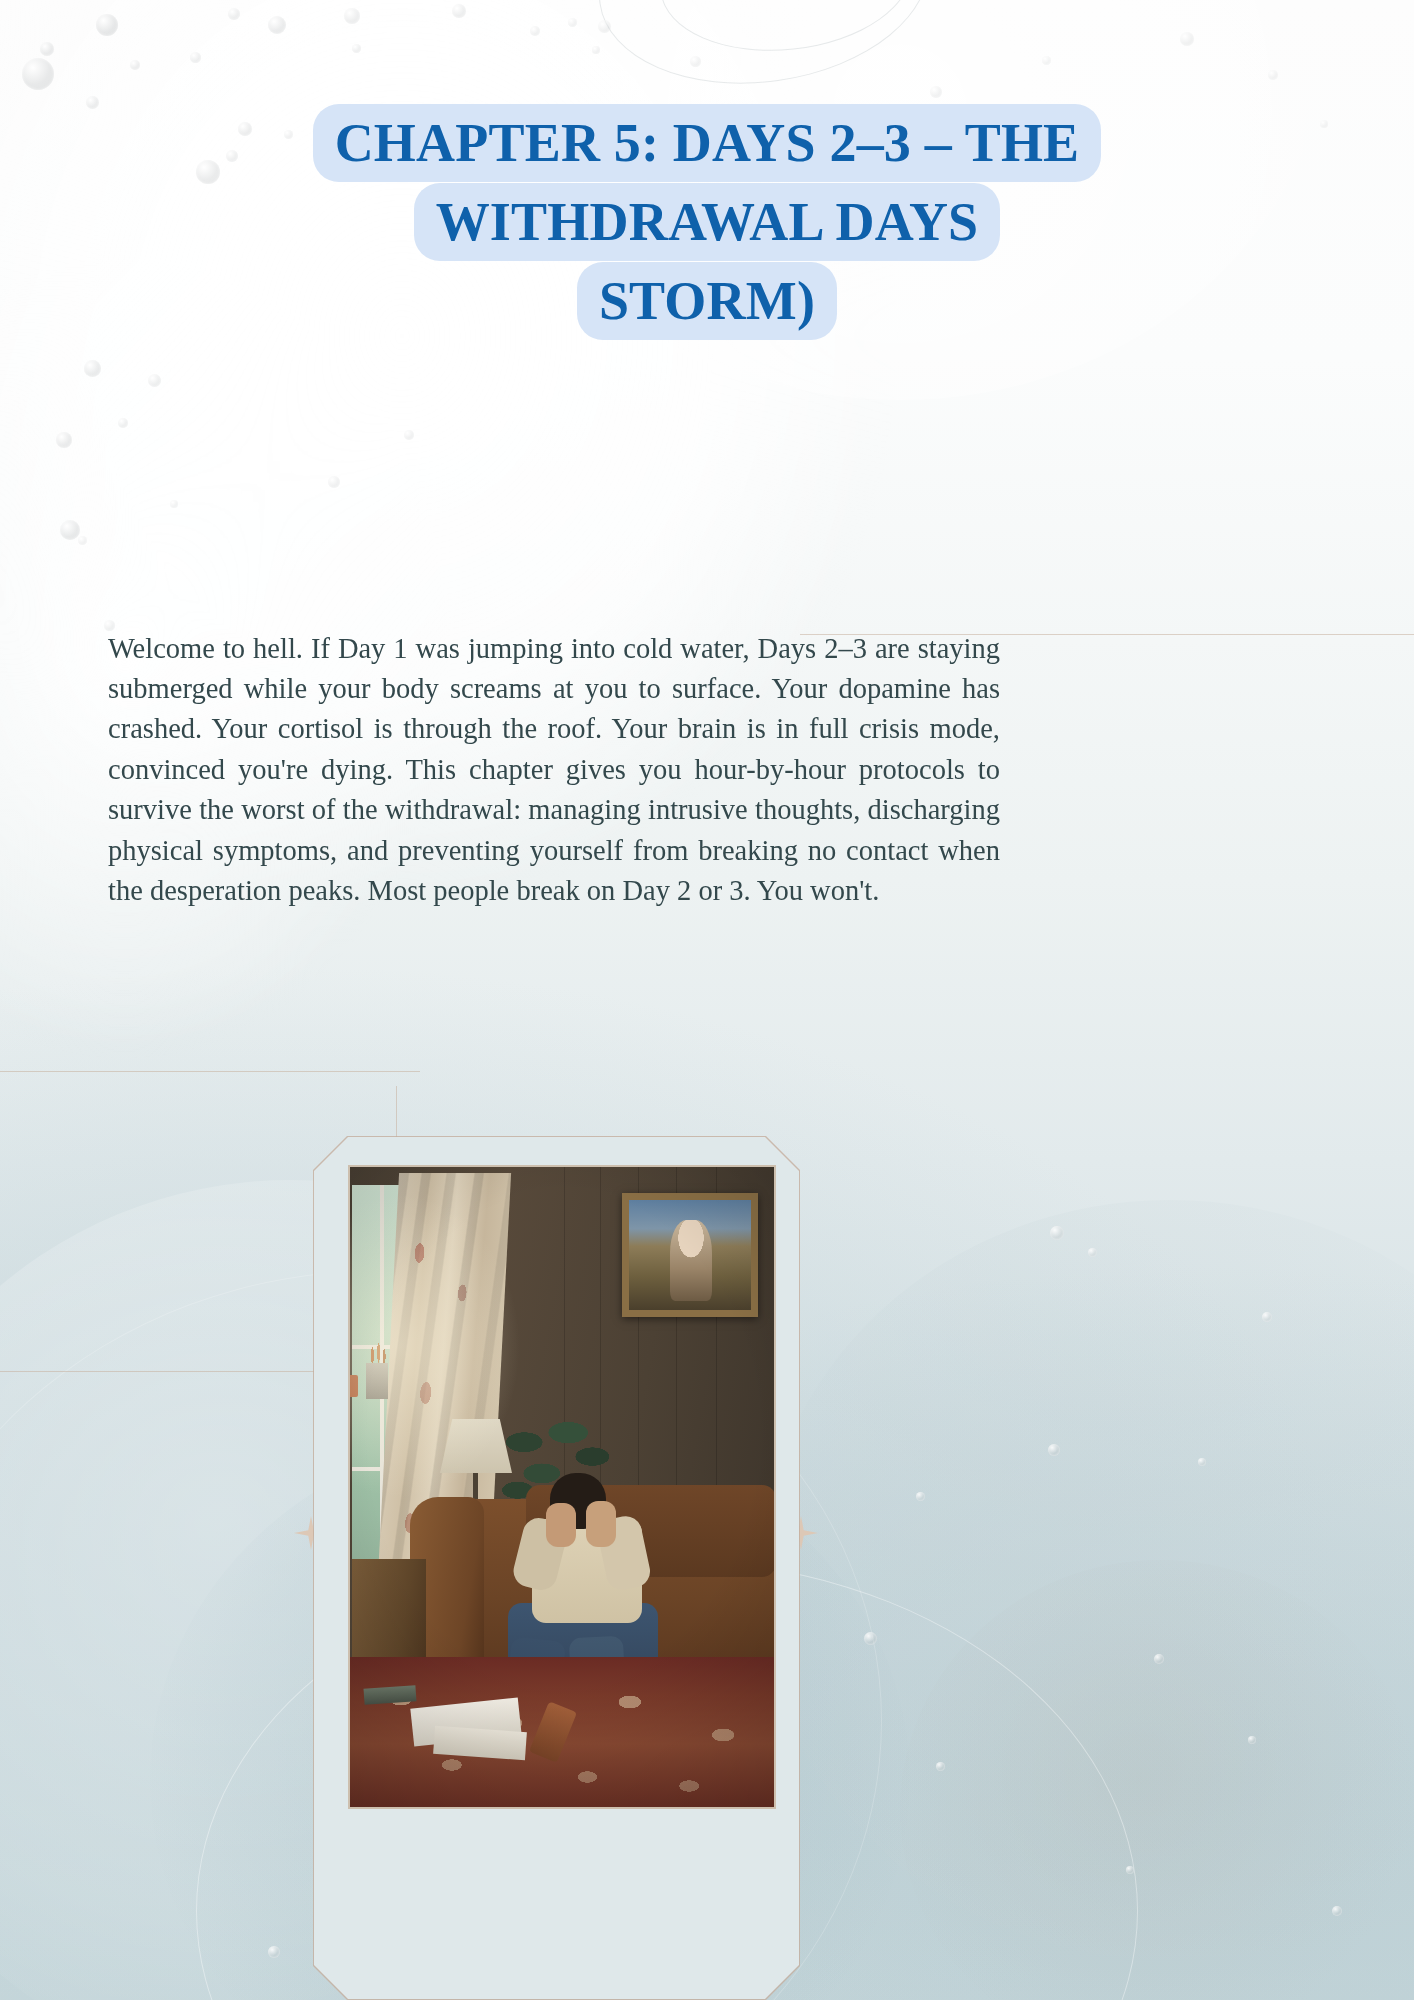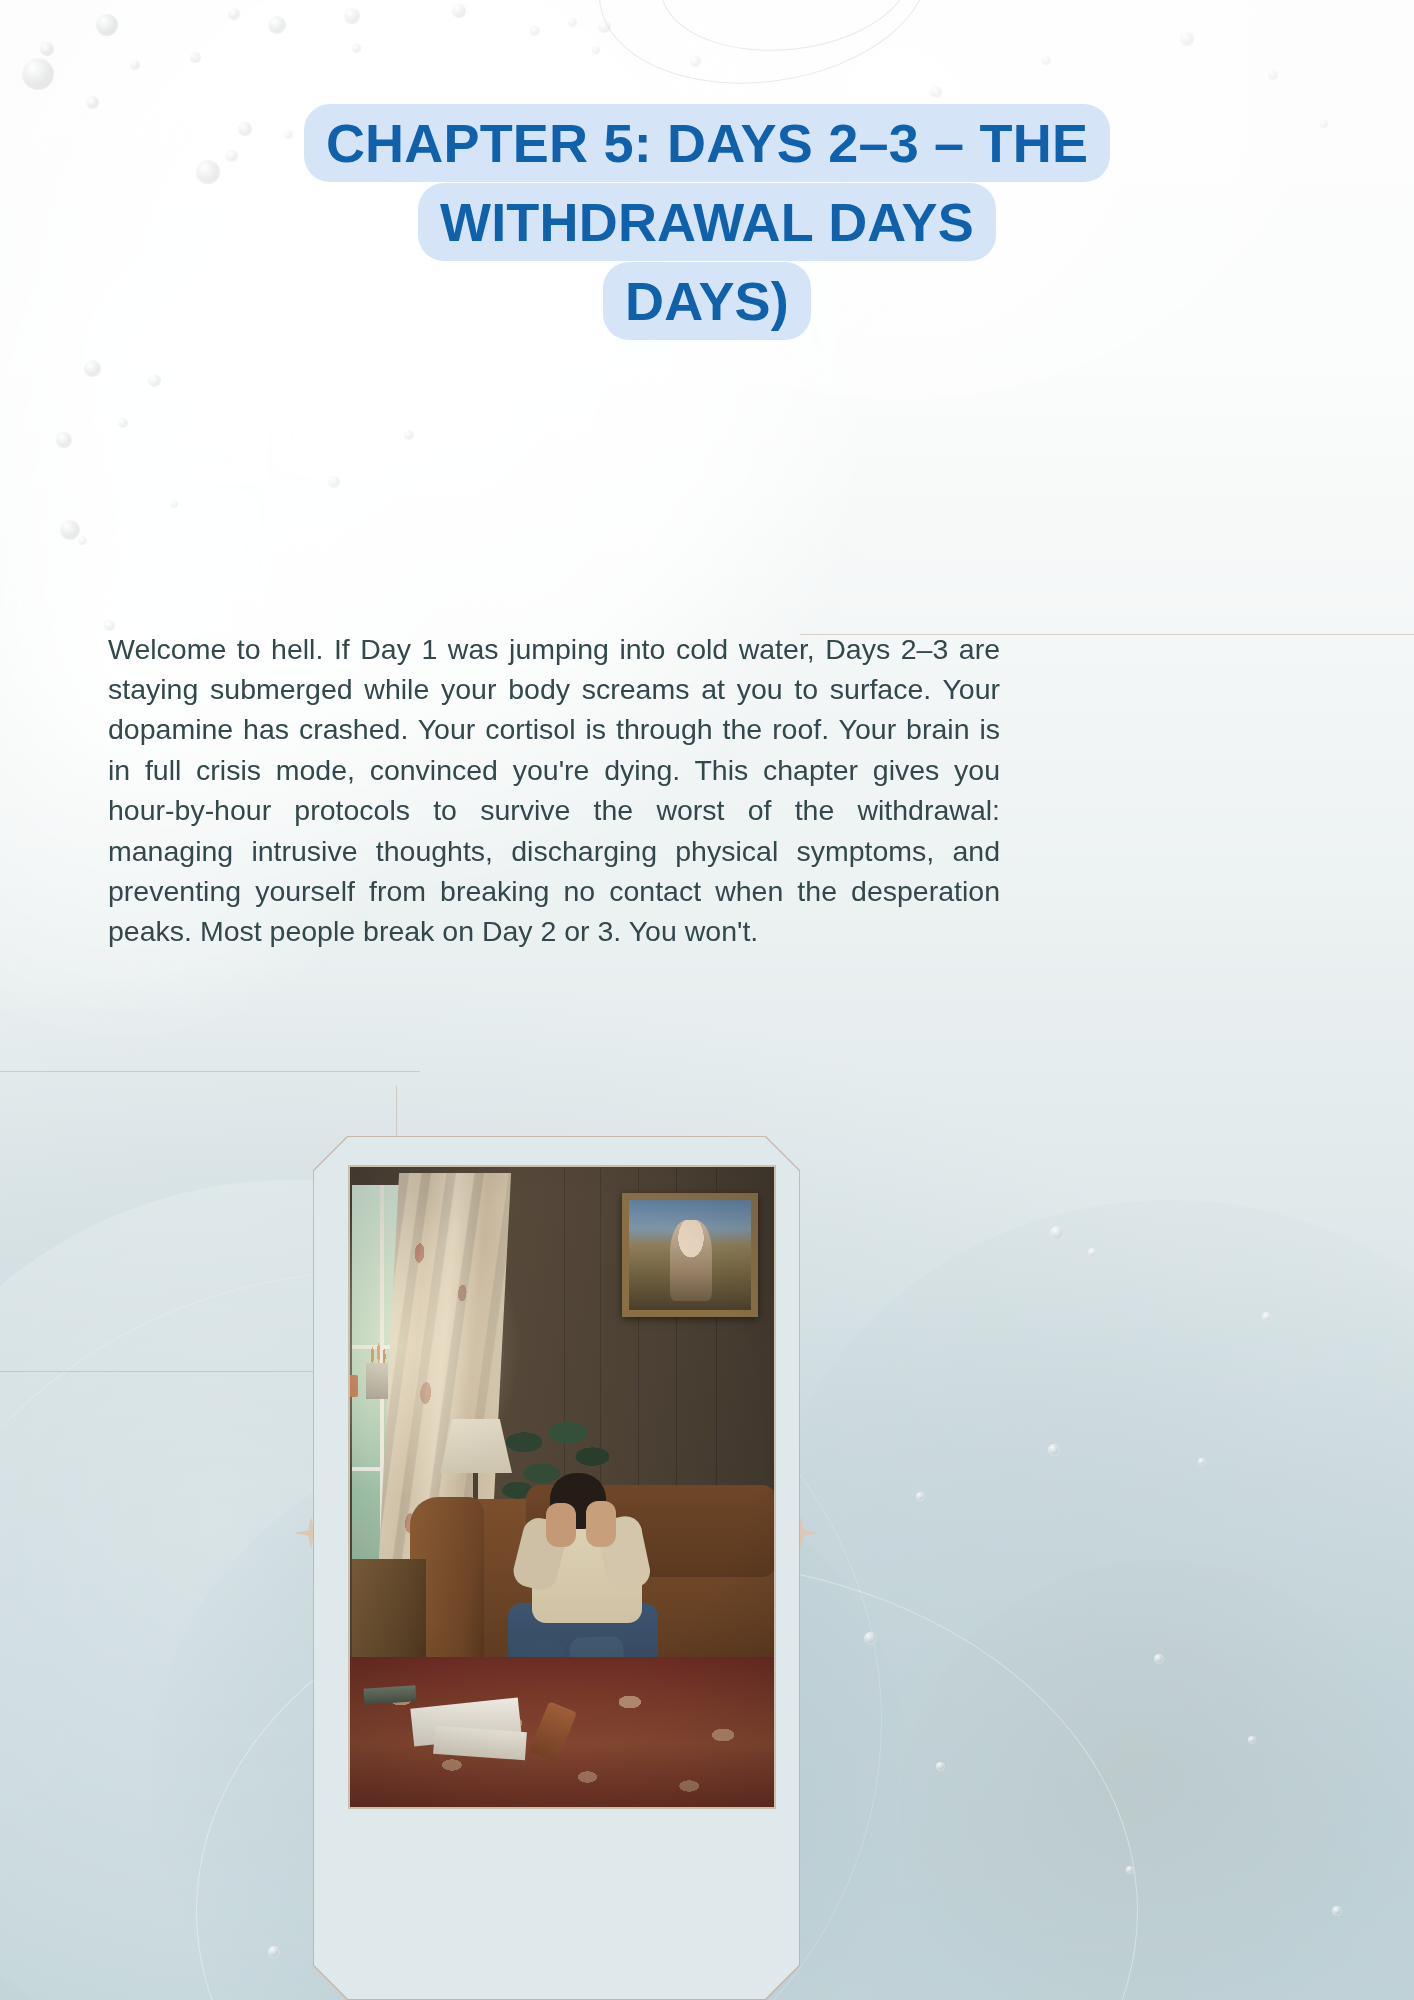--- a/index.html
+++ b/index.html
@@ -3,21 +3,21 @@
 <meta charset="utf-8">
 <style>
   html,body{margin:0;padding:0;}
   body{
     width:1414px;height:2000px;position:relative;overflow:hidden;
     font-family:"Liberation Sans","DejaVu Sans",sans-serif;
     background:#eef2f3;
   }
 
   
-  #page{position:absolute;inset:0;overflow:hidden;}
+  #page{position:absolute;inset:0;overflow:hidden;font-family:Liberation Serif, serif;}
 
   .bg-base{
     position:absolute;inset:0;
     background:
       linear-gradient(180deg,
         #fdfdfd 0%,
         #fbfcfc 18%,
         #f4f7f7 32%,
         #edf2f2 44%,
         #e2eaec 58%,
@@ -324,21 +324,21 @@
   <div class="rule v" style="left:396px;top:1086px;height:560px;"></div>
 
   <div id="title-block">
     <div class="trow">
       <span class="tline">CHAPTER 5: DAYS 2–3 – THE</span>
     </div>
     <div class="trow">
       <span class="tline">WITHDRAWAL DAYS</span>
     </div>
     <div class="trow">
-      <span class="tline">DAYS)</span>
+      <span class="tline">STORM)</span>
     </div>
   </div>
 
   <p id="body-copy">Welcome to hell. If Day 1 was jumping into cold water, Days 2–3 are staying submerged while your body screams at you to surface. Your dopamine has crashed. Your cortisol is through the roof. Your brain is in full crisis mode, convinced you're dying. This chapter gives you hour-by-hour protocols to survive the worst of the withdrawal: managing intrusive thoughts, discharging physical symptoms, and preventing yourself from breaking no contact when the desperation peaks. Most people break on Day 2 or 3. You won't.</p>
 
   <div class="spark" style="left:294px;top:1516px;">
       <i></i>
     </div>
   <div class="spark" style="left:784px;top:1516px;">
       <i></i>

